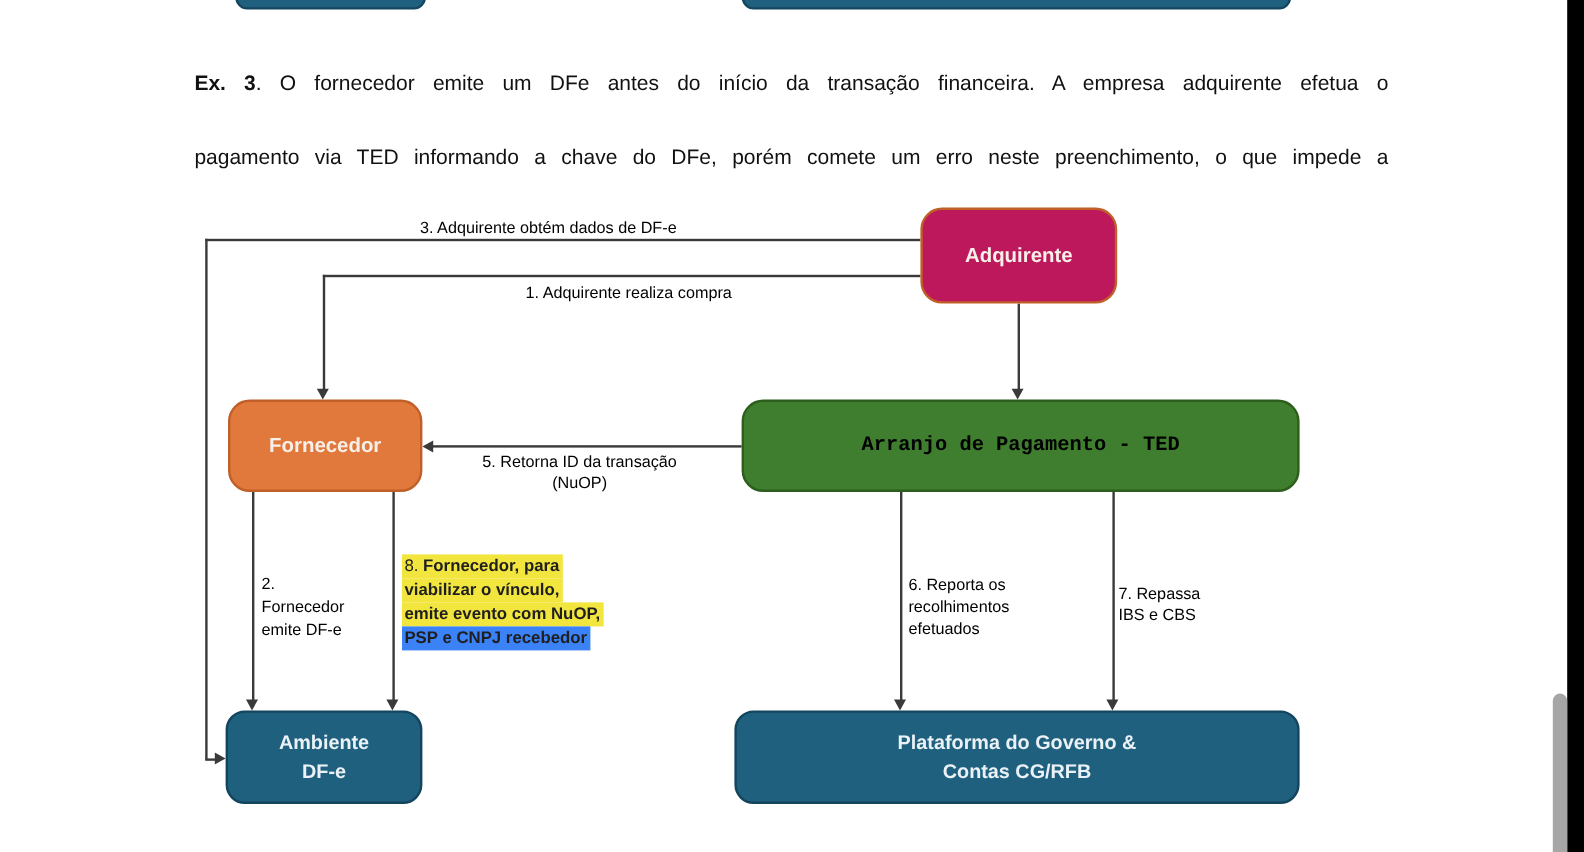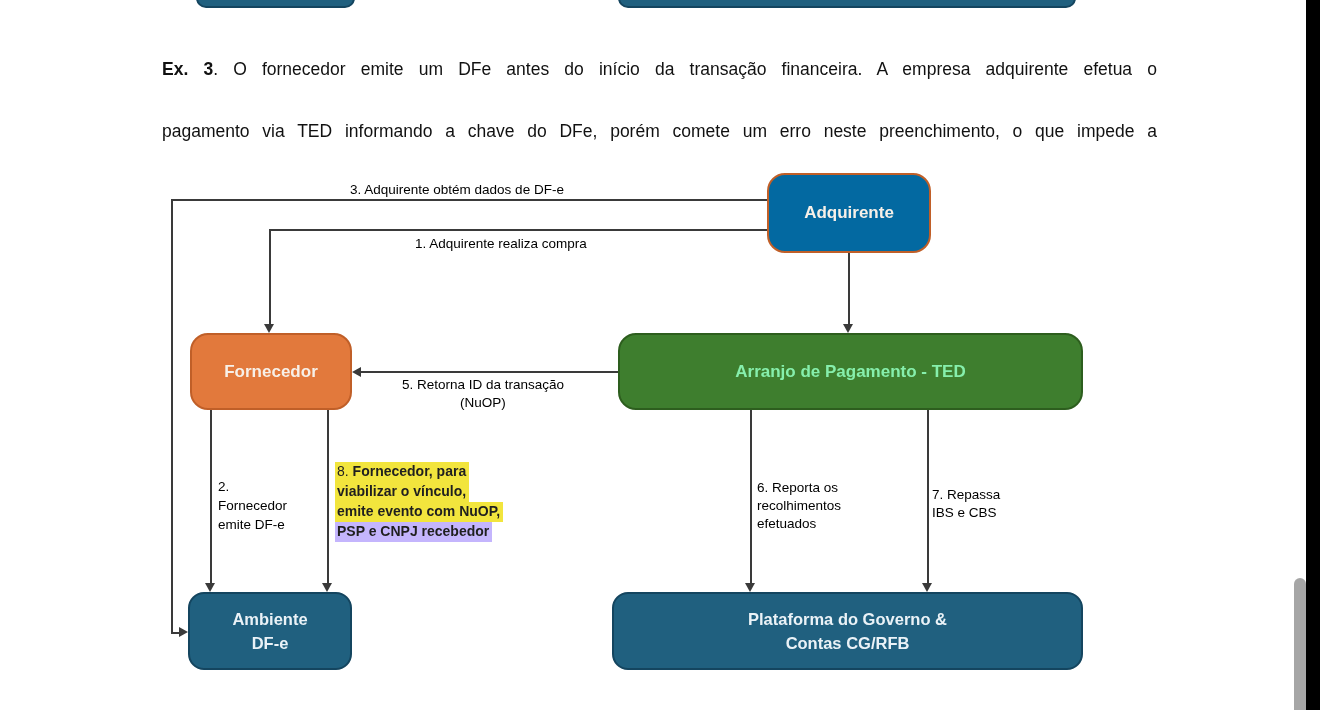--- a/index.html
+++ b/index.html
@@ -11,21 +11,21 @@
         font-size:17.5px;line-height:34px;}
   .pline{height:34px;text-align:justify;text-align-last:justify;overflow:hidden;margin-top:28px;}
   .pline.last{text-align-last:left;}
   .pline b{font-weight:bold;}
 
   
   .node{position:absolute;display:flex;flex-direction:column;align-items:center;
         justify-content:center;border-radius:18px;box-sizing:border-box;
         font-weight:bold;text-align:center;}
   .node.orange{border:2px solid #C05F28;color:#F7F0E8;font-size:17px;}
-  .node.green {border:2px solid #2D5E1E;color:#86efac;font-size:17px;}
+  .node.green {border:2px solid #2D5E1E;color:#000000;font-size:17px;font-family:Liberation Mono, monospace;}
   .node.teal  {border:2px solid #14455F;color:#EAF2F7;font-size:16.5px;line-height:24px;}
 
   .n-adquirente{left:767px;top:173px;width:164px;height:80px;}
   .n-fornecedor{left:190px;top:333px;width:162px;height:77px;}
   .n-arranjo  {left:618px;top:333px;width:465px;height:77px;}
   .n-ambiente {left:188px;top:592px;width:164px;height:78px;border-radius:16px;}
   .n-plataforma{left:612px;top:592px;width:471px;height:78px;border-radius:16px;}
 
   .topbox{position:absolute;top:-16px;height:24px;border-radius:10px;
           border:2px solid #14455F;box-sizing:border-box;}
@@ -58,21 +58,21 @@
   .a5{left:352px;top:367px;}
   .a2{left:205px;top:583px;}
   .a8{left:322px;top:583px;}
   .a6{left:745px;top:583px;}
   .a7{left:922px;top:583px;}
   .a3{left:179px;top:627px;}
 
   
   .elabel{position:absolute;color:#000000;font-size:13.5px;line-height:18px;}
   .e3{left:350px;top:181px;}
-  .e1{left:415px;top:235px;}
+  .e1{left:438px;top:235px;}
   .e4{left:854px;top:257px;}
   .e5{left:393px;top:376px;width:180px;text-align:center;}
   .e2{left:218px;top:477px;line-height:19px;}
   .e6{left:757px;top:479px;}
   .e7{left:932px;top:486px;}
   .e8{left:335px;top:462px;font-size:14px;line-height:19px;color:#1F1F1F;}
   .e8 .hline{width:fit-content;padding:0 3px 1px 2px;margin-bottom:0px;}
   .e8 b{font-weight:bold;}
 
   
@@ -126,35 +126,35 @@
   <div class="elabel e2">
     <div>2.</div>
     <div>Fornecedor</div>
     <div>emite DF-e</div>
   </div>
 
   <div class="elabel e8">
     <div class="hline" style="background-color: rgb(242, 229, 61);"><span>8. </span><b>Fornecedor, para</b></div>
     <div class="hline" style="background-color: rgb(242, 229, 61);"><b>viabilizar o vínculo,</b></div>
     <div class="hline" style="background-color: rgb(242, 229, 61);"><b>emite evento com NuOP,</b></div>
-    <div class="hline" style="background-color: #c4b5fd;"><b>PSP e CNPJ recebedor</b></div>
+    <div class="hline" style="background-color: #3b82f6;"><b>PSP e CNPJ recebedor</b></div>
   </div>
 
   <div class="elabel e6">
     <div>6. Reporta os</div>
     <div>recolhimentos</div>
     <div>efetuados</div>
   </div>
 
   <div class="elabel e7">
     <div>7. Repassa</div>
     <div>IBS e CBS</div>
   </div>
 
-  <div class="node orange n-adquirente" style="background-color: #0369a1;">
+  <div class="node orange n-adquirente" style="background-color: #be185d;">
     <span>Adquirente</span>
   </div>
 
   <div class="node orange n-fornecedor" style="background-color: rgb(226, 121, 60);">
     <span>Fornecedor</span>
   </div>
 
   <div class="node green n-arranjo" style="background-color: rgb(62, 126, 46);">
     <span>Arranjo de Pagamento - TED</span>
   </div>

